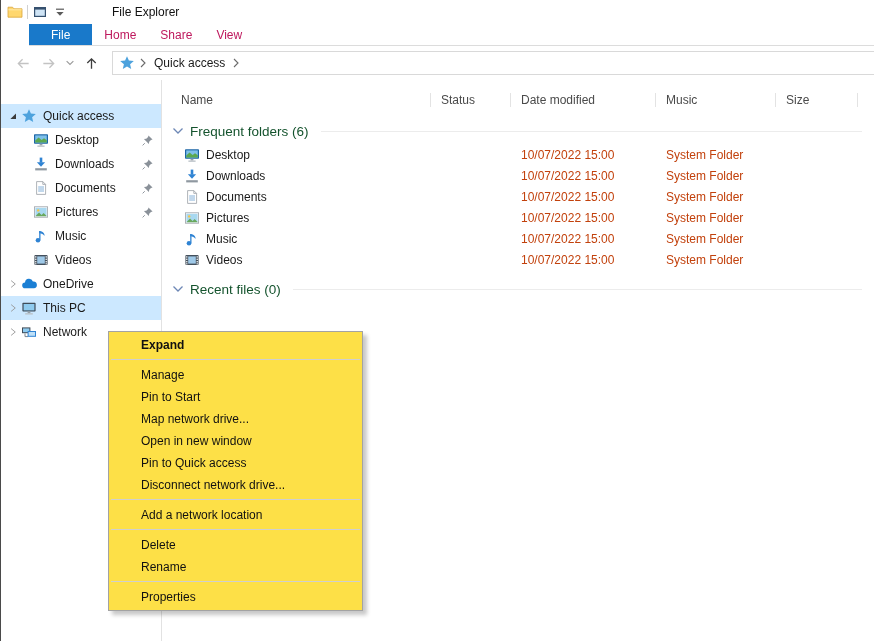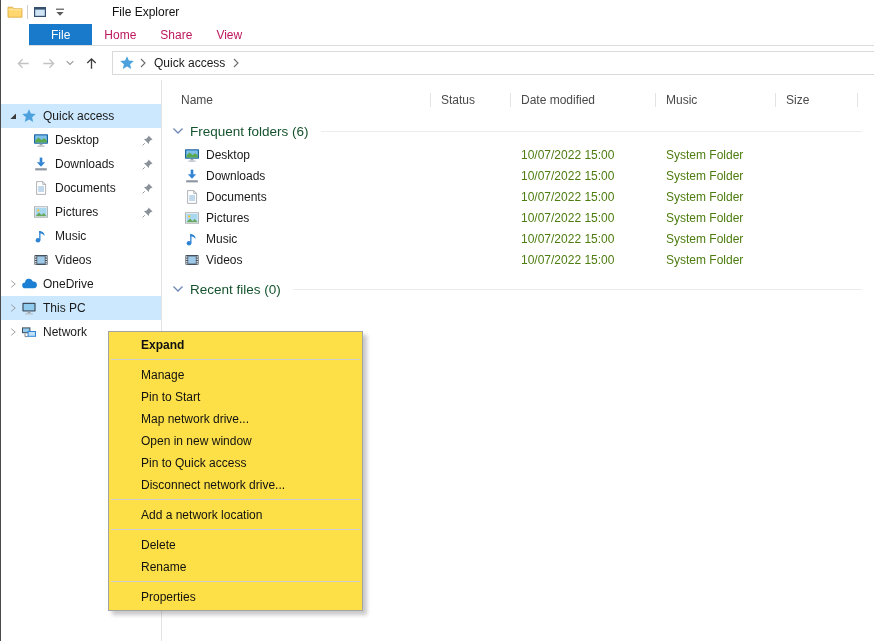--- a/index.html
+++ b/index.html
@@ -58,21 +58,21 @@
   .col-header.first { padding-left:19px; }
   .col-header::after { content:''; position:absolute; right:0; top:5px; bottom:5px; width:1px; background:#e3e3e3; }
 
   .group-header { display:flex; align-items:center; height:26px; margin-top:6px; }
   .group-header .chev { width:16px; height:16px; margin-left:8px; margin-right:4px; }
   .group-label { font-size:13.5px; color:#14532d; white-space:nowrap; }
   .rule { flex:1; height:1px; background:#ececec; margin:0 12px; }
 
   .file-row { height:21px; align-items:center; font-size:12px; }
   .cell-name { display:flex; align-items:center; padding-left:22px; gap:6px; color:#1a1a1a; white-space:nowrap; }
-  .cell { padding-left:10px; color:#4d7c0f; white-space:nowrap; }
+  .cell { padding-left:10px; color:#c2410c; white-space:nowrap; }
 
   
   .context-menu { position:absolute; left:107px; top:331px; width:255px; background:#fde047;
                   border:1px solid #a3a3a3; box-shadow:4px 4px 4px rgba(0,0,0,0.22); padding:2px 0; z-index:20; }
   .menu-item { height:22px; display:flex; align-items:center; padding-left:32px; font-size:12px; color:#111; white-space:nowrap; }
   .menu-item.bold { font-weight:700; }
   .menu-sep { height:1px; background:#cfcfcf; margin:3px 2px 4px 2px; }
 </style>
 </head>
 <body>

